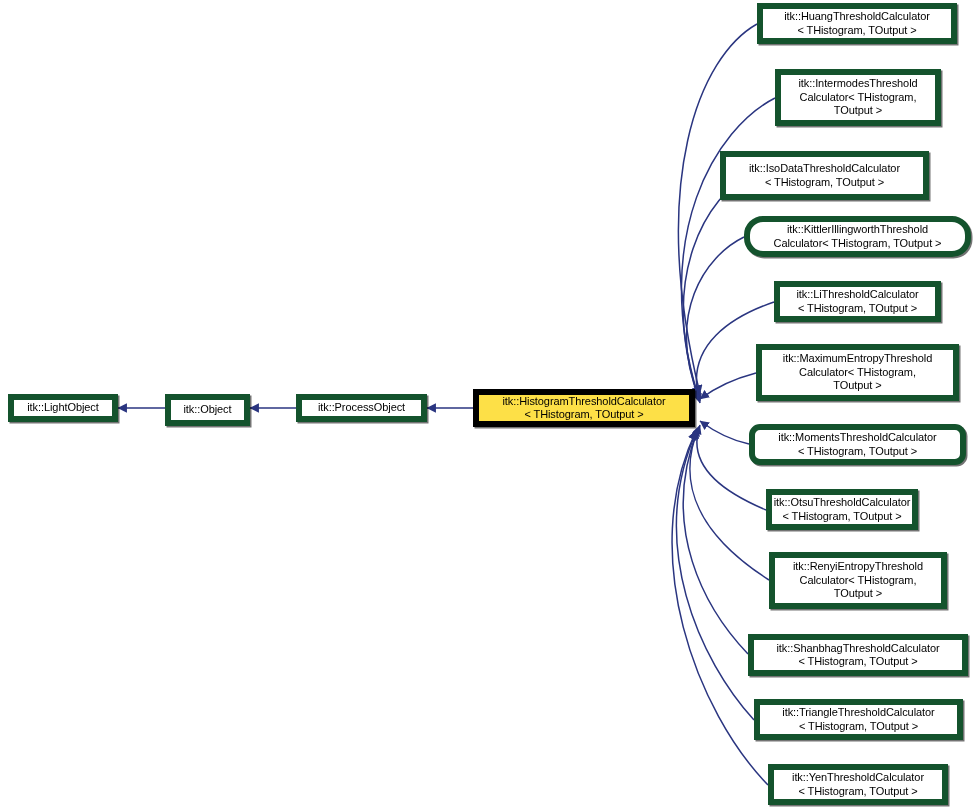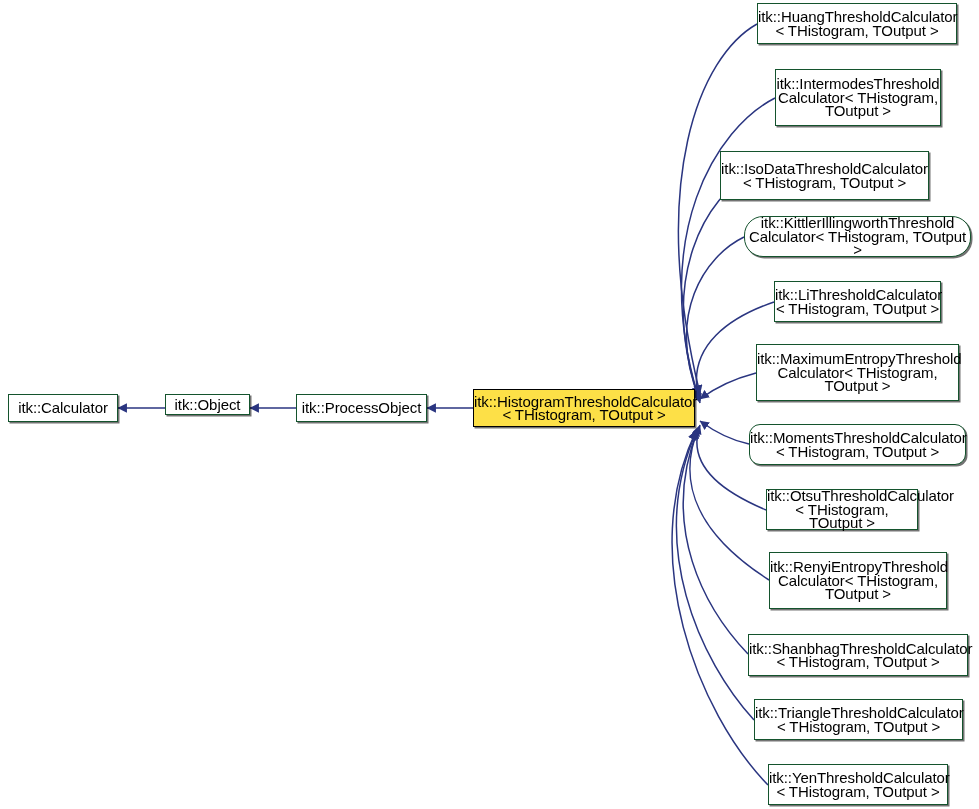--- a/index.html
+++ b/index.html
@@ -24,24 +24,24 @@
   .edge-layer {
     position: absolute;
     left: 0; top: 0;
     width: 979px;
     height: 809px;
     pointer-events: none;
   }
   .node {
     position: absolute;
     box-sizing: border-box;
-    border: 1px solid #14532d;
+    border: 6px solid #14532d;
     background: #ffffff;
     color: #000000;
-    font-size: 15px;
+    font-size: 11px;
     line-height: 13.4px;
     text-align: center;
     display: flex;
     align-items: center;
     justify-content: center;
     white-space: pre-line;
     letter-spacing: -0.08px;
     box-shadow: 1.5px 1.5px 0 0 rgba(0,0,0,0.55);
     z-index: 5;
   }
@@ -82,24 +82,24 @@
       <path d="M 749 444 C 730 440 715 432 700 421"></path>
       <path d="M 766 510 C 733 496 684 470 700 425"></path>
       <path d="M 769 580 C 727 553 667 502 699 427"></path>
       <path d="M 748 654 C 705 609 659 527 698 429"></path>
       <path d="M 754 720 C 700 661 646 544 697 430"></path>
       <path d="M 768 785 C 697 712 637 555 696 431"></path>
     </g>
   </svg>
 
   <div class="node" style="left:8px; top:394px; width:110px; height:28px;">
-    <span class="node-label">itk::Calculator</span>
+    <span class="node-label">itk::LightObject</span>
   </div>
 
-  <div class="node" style="left:165px; top:394px; width:85px; height:21px;">
+  <div class="node" style="left:165px; top:394px; width:85px; height:32px;">
     <span class="node-label">itk::Object</span>
   </div>
 
   <div class="node" style="left:296px; top:394px; width:131px; height:28px;">
     <span class="node-label">itk::ProcessObject</span>
   </div>
 
   <div class="node current" style="left:473px; top:389px; width:222px; height:38px;">
     <span class="node-label">itk::HistogramThresholdCalculator
 &lt; THistogram, TOutput &gt;</span>

